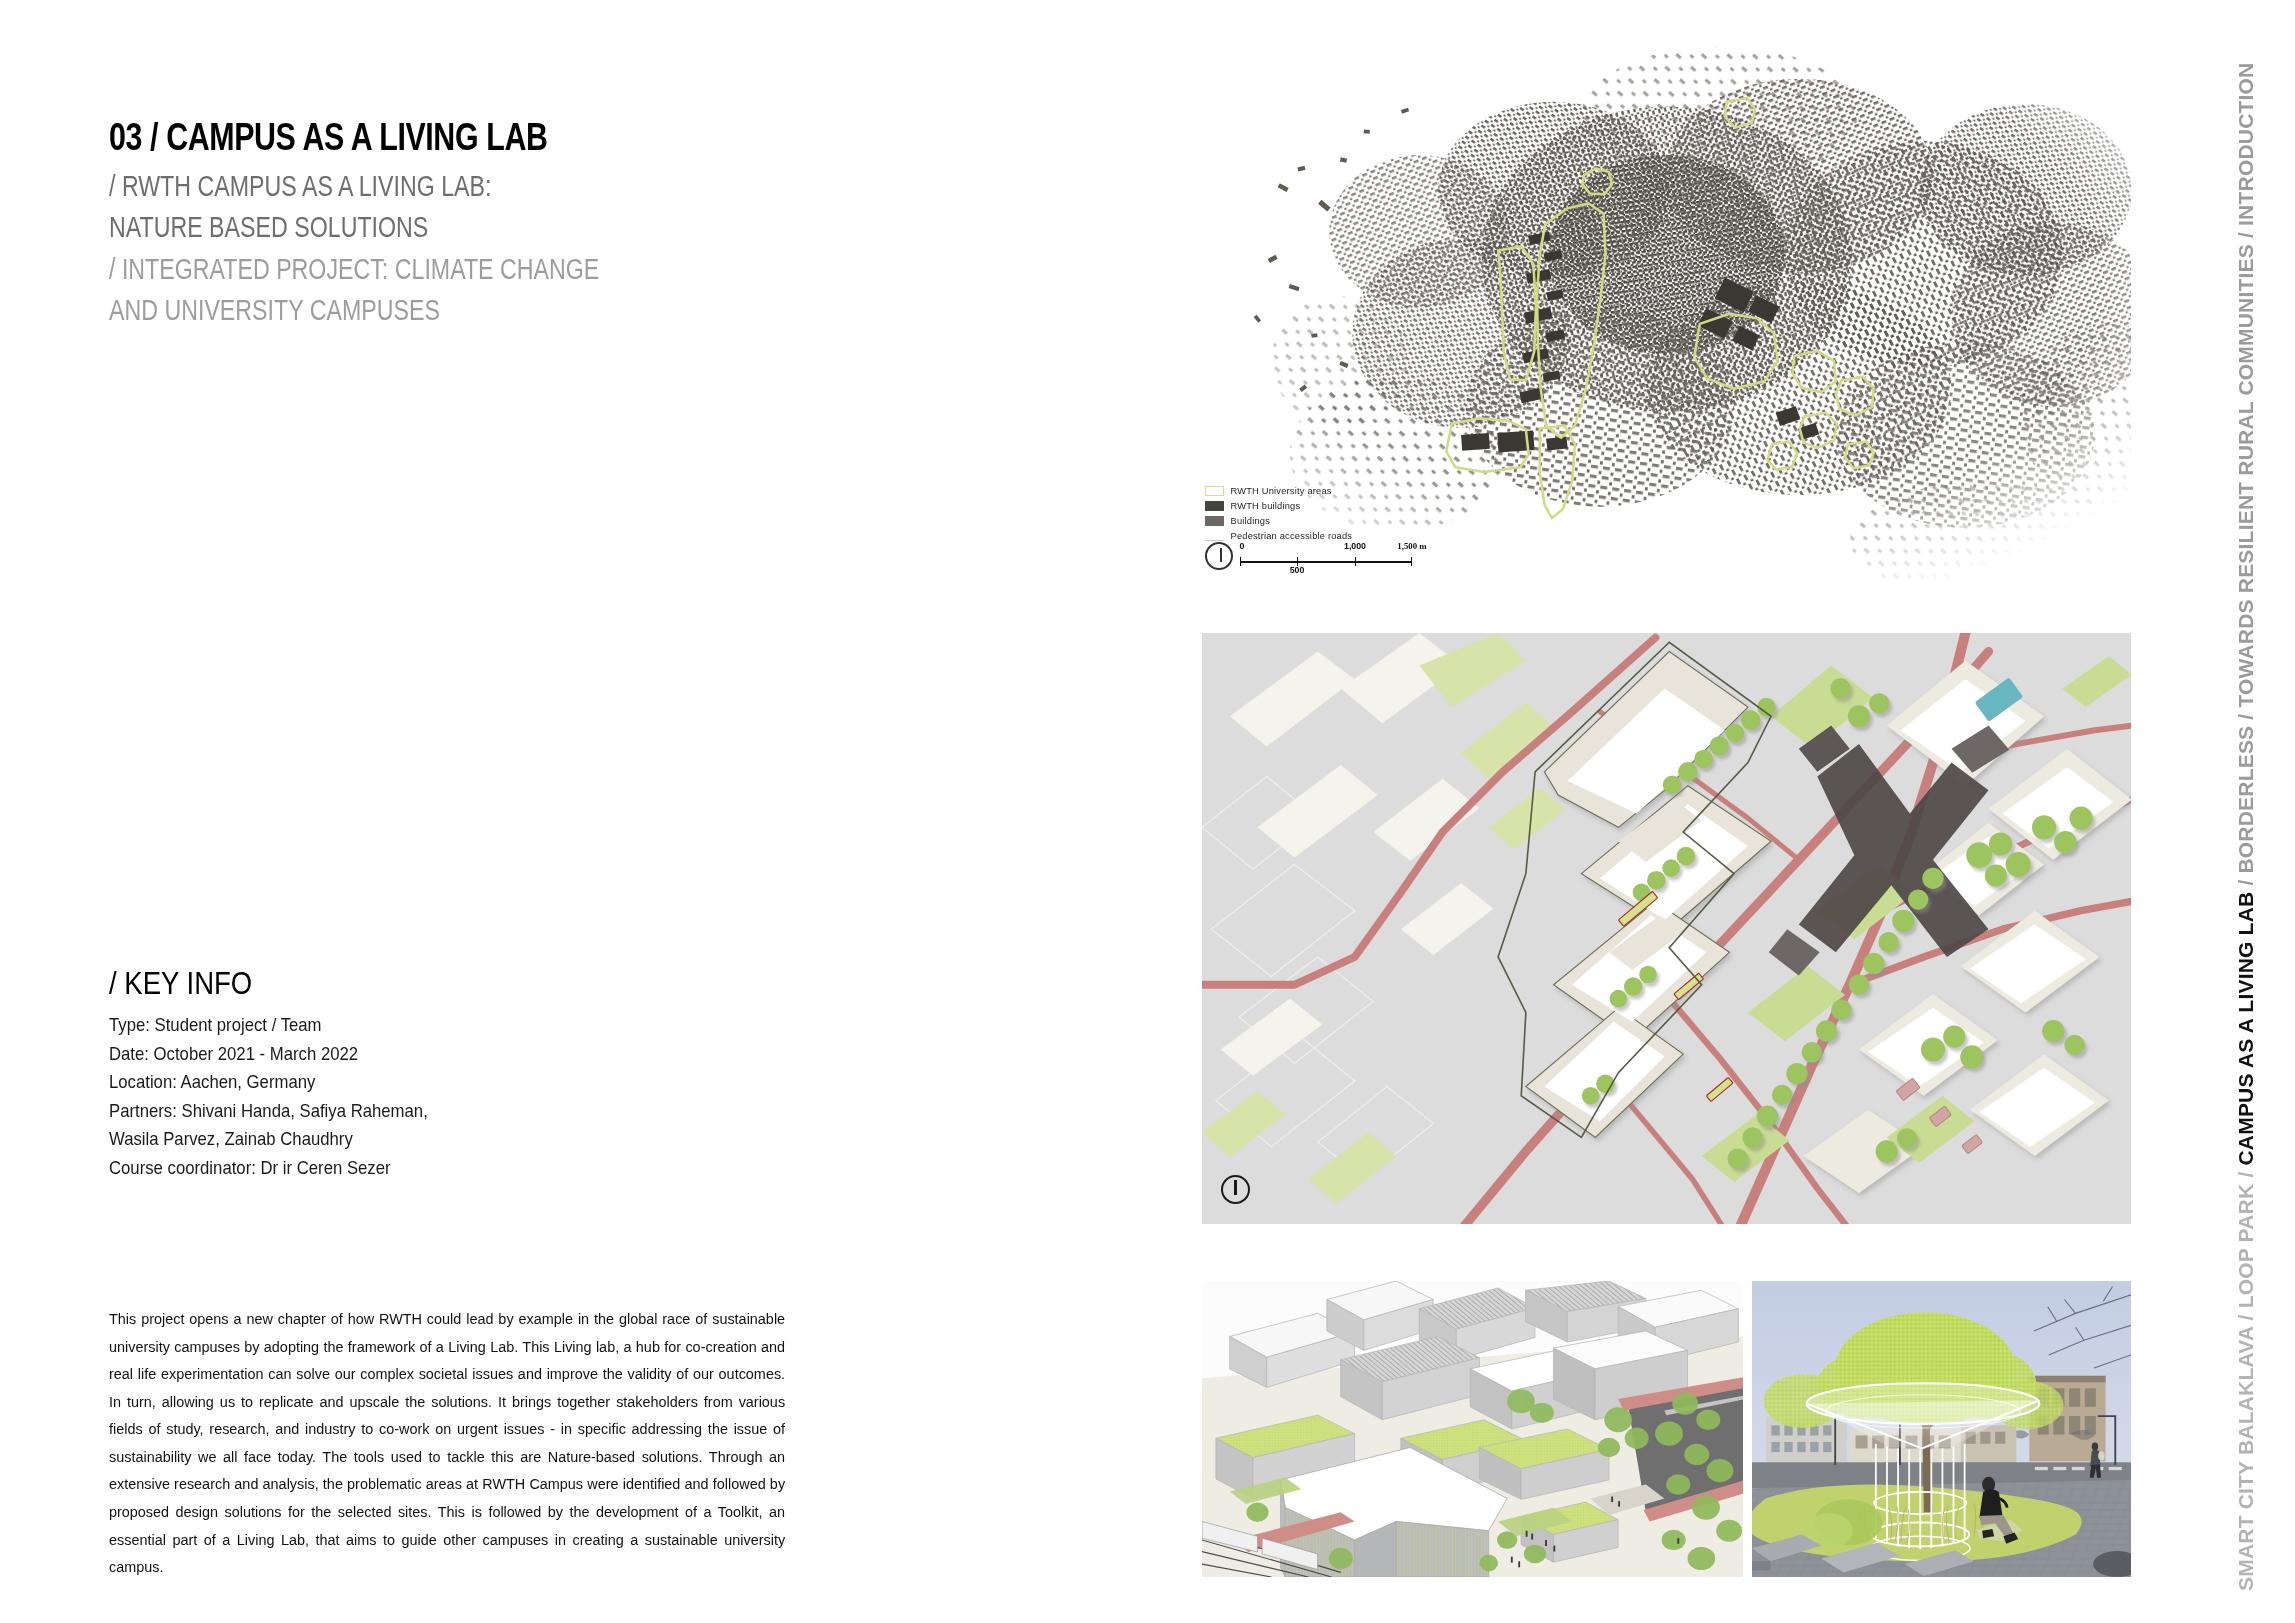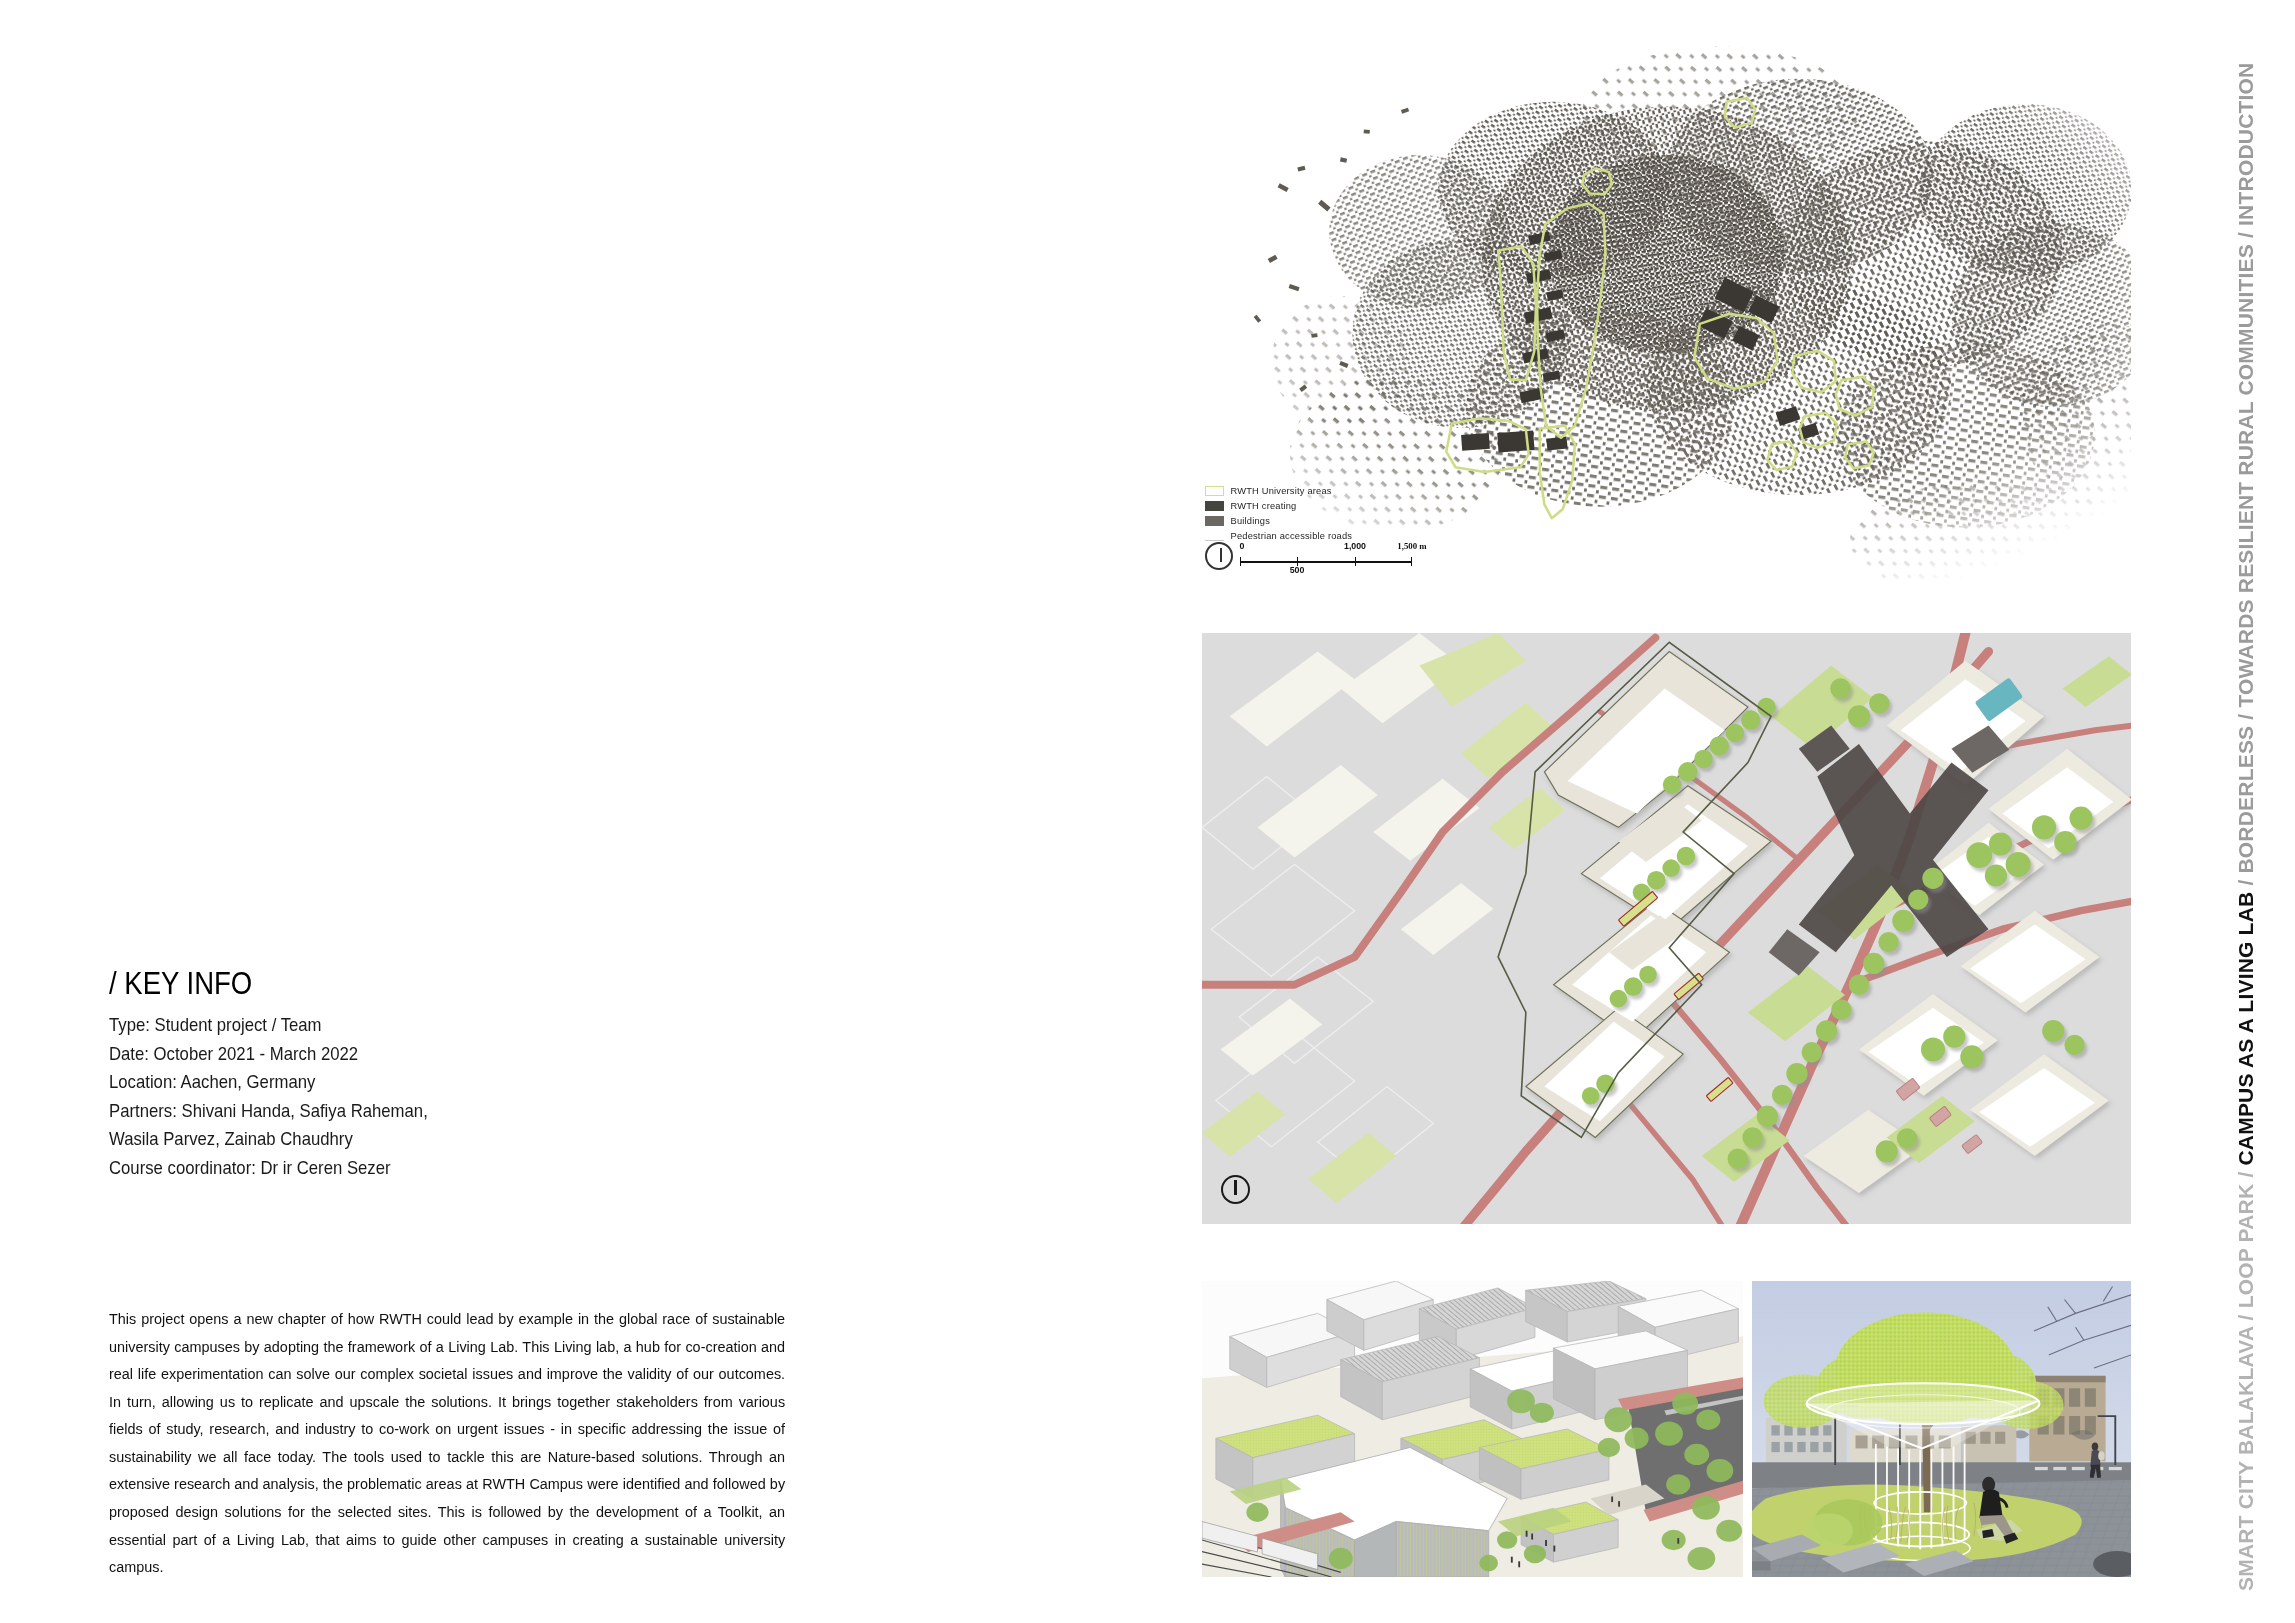--- a/index.html
+++ b/index.html
@@ -121,20 +121,27 @@
   .sb-grey   { color: #9b9b9b; font-weight: bold; }
   .sb-grey2  { color: #b3b3b3; font-weight: bold; }
 </style>
 </head>
 <body>
 
 <div class="page">
 
   <div class="left-col">
 
+    <div class="title-block">
+      <div class="main-title">03 / CAMPUS AS A LIVING LAB</div>
+      <div class="sub-line sub-dark sub-1">/ RWTH CAMPUS AS A LIVING LAB:</div>
+      <div class="sub-line sub-dark">NATURE BASED SOLUTIONS</div>
+      <div class="sub-line sub-light">/ INTEGRATED PROJECT: CLIMATE CHANGE</div>
+      <div class="sub-line sub-light">AND UNIVERSITY CAMPUSES</div>
+    </div>
 
     <div class="keyinfo-block">
       <div class="keyinfo-head">/ KEY INFO</div>
       <div class="keyinfo-list">
         <div class="keyinfo-line">Type: Student project / Team</div>
         <div class="keyinfo-line">Date: October 2021 - March 2022</div>
         <div class="keyinfo-line">Location: Aachen, Germany</div>
         <div class="keyinfo-line">Partners: Shivani Handa, Safiya Raheman,</div>
         <div class="keyinfo-line">Wasila Parvez, Zainab Chaudhry</div>
         <div class="keyinfo-line">Course coordinator: Dr ir Ceren Sezer</div>
@@ -272,21 +279,21 @@
     </svg>
   </div>
 
   <div class="legend">
     <div class="leg-row">
       <span class="leg-sw sw-univ"></span>
       <span class="leg-lbl">RWTH University areas</span>
     </div>
     <div class="leg-row">
       <span class="leg-sw sw-rwth"></span>
-      <span class="leg-lbl">RWTH creating</span>
+      <span class="leg-lbl">RWTH buildings</span>
     </div>
     <div class="leg-row">
       <span class="leg-sw sw-bldg"></span>
       <span class="leg-lbl">Buildings</span>
     </div>
     <div class="leg-row">
       <span class="leg-sw sw-road"></span>
       <span class="leg-lbl">Pedestrian accessible roads</span>
     </div>
   </div>

